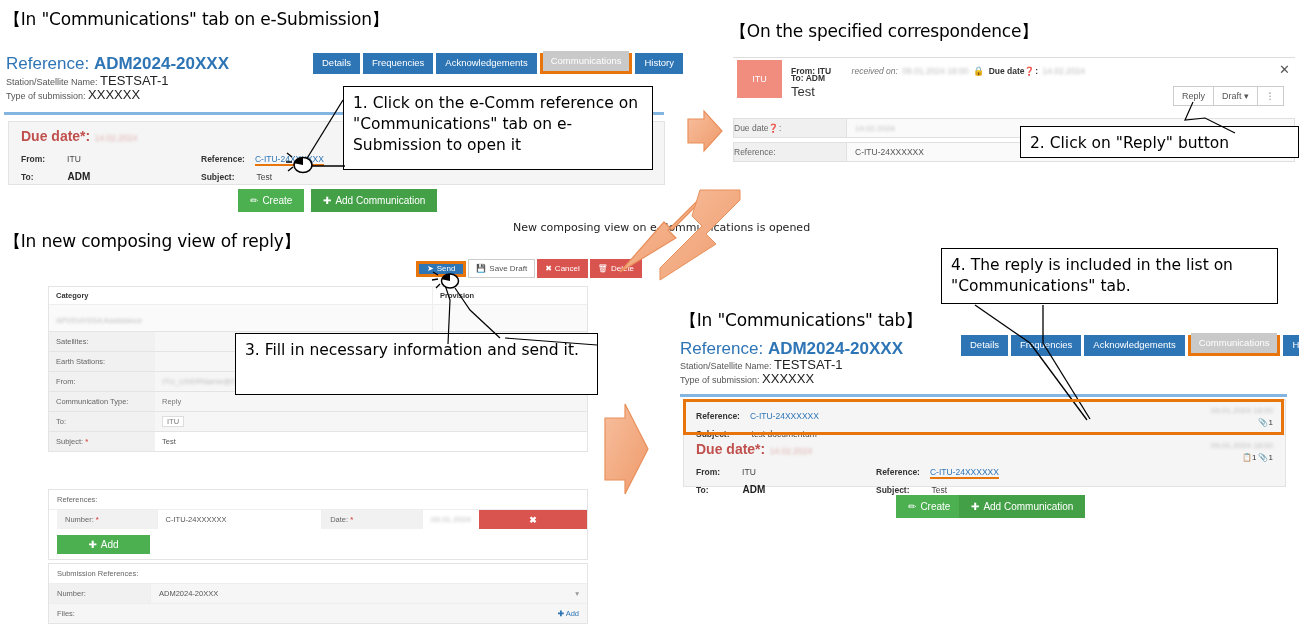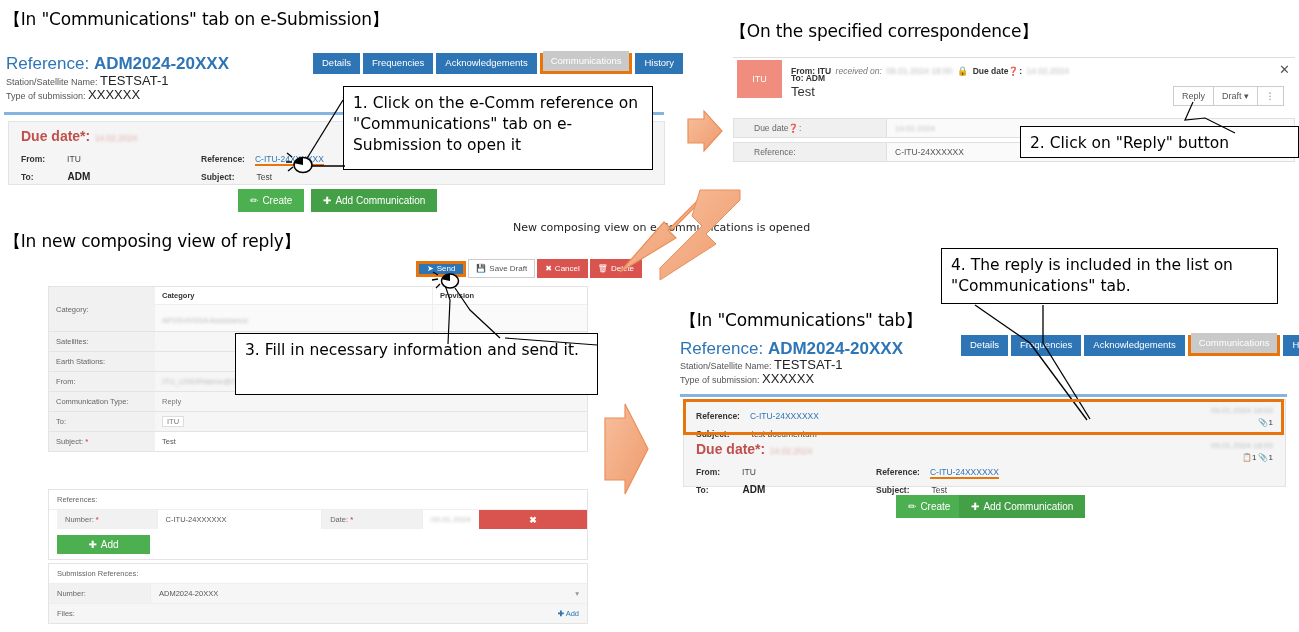--- a/index.html
+++ b/index.html
@@ -58,28 +58,28 @@
   .btn-green{
     background:#4caf50;color:#fff;font-size:10px;border:none;
     padding:6px 12px;white-space:nowrap;display:inline-flex;align-items:center;gap:4px;
   }
   .btn-green.dark{background:#44a047;}
 
   
   .card{background:#fff;border-top:1px solid #ddd;}
   .avatar{background:#f08d7f;color:#fff;display:flex;align-items:center;justify-content:center;font-size:9px;}
   .c-lbl{font-size:8.5px;font-weight:bold;color:#333;}
-  .c-it{font-size:8.5px;font-style:italic;color:#777;}
+  .c-it{font-size:8.5px;font-style:italic;color:#777;margin-left:16px;}
   .subj{font-size:13px;color:#333;}
   .obtn{
     border:1px solid #ccc;background:#fff;color:#555;font-size:9px;
     padding:4px 8px;white-space:nowrap;display:inline-block;
   }
   .meta-row{background:#f0f0f0;border:1px solid #e0e0e0;font-size:8.5px;color:#666;display:flex;}
-  .meta-row .k{width:112px;padding:4px 20px;}
+  .meta-row .k{width:112px;padding:4px 0;}
   .meta-row .v{flex:1;padding:4px 8px;background:#fafafa;border-left:1px solid #e0e0e0;color:#555;}
 
   
   .frow{display:flex;border:1px solid #e4e4e4;border-top:none;background:#fff;font-size:7.5px;}
   .frow .k{width:92px;background:#f1f1f1;color:#666;padding:5px 7px;}
   .frow .v{flex:1;background:#f6f6f6;color:#777;padding:5px 7px;}
   .frow.white .v{background:#fff;color:#555;}
   .fbtn{
     font-size:8px;padding:4px 7px;border:1px solid #ccc;background:#fff;color:#555;
     display:inline-flex;align-items:center;gap:3px;white-space:nowrap;
@@ -218,21 +218,20 @@
     </span>
     <span class="fbtn red">
       <span>🗑</span>
       <span>Delete</span>
     </span>
   </div>
 
 <div class="abs" style="left:48px;top:286px;width:540px;">
 
   <div style="display:flex;border:1px solid #e4e4e4;background:#fff;">
-    <div style="width:92px;background:#f1f1f1;color:#666;font-size:7.5px;padding:5px 7px;display:flex;align-items:center;">Category:</div>
     <div style="flex:1;">
       <div style="display:flex;border-bottom:1px solid #eee;">
         <div style="flex:1;font-size:7.5px;font-weight:bold;color:#333;padding:4px 7px;border-right:1px solid #eee;">Category</div>
         <div style="width:140px;font-size:7.5px;font-weight:bold;color:#333;padding:4px 7px;">Provision</div>
       </div>
       <div style="display:flex;background:#fafafa;">
         <div style="flex:1;padding:4px 7px;border-right:1px solid #eee;"><span class="blurred sm">API/SVI/SSA Assistance</span></div>
         <div style="width:140px;padding:4px 7px;">&nbsp;</div>
       </div>
     </div>

